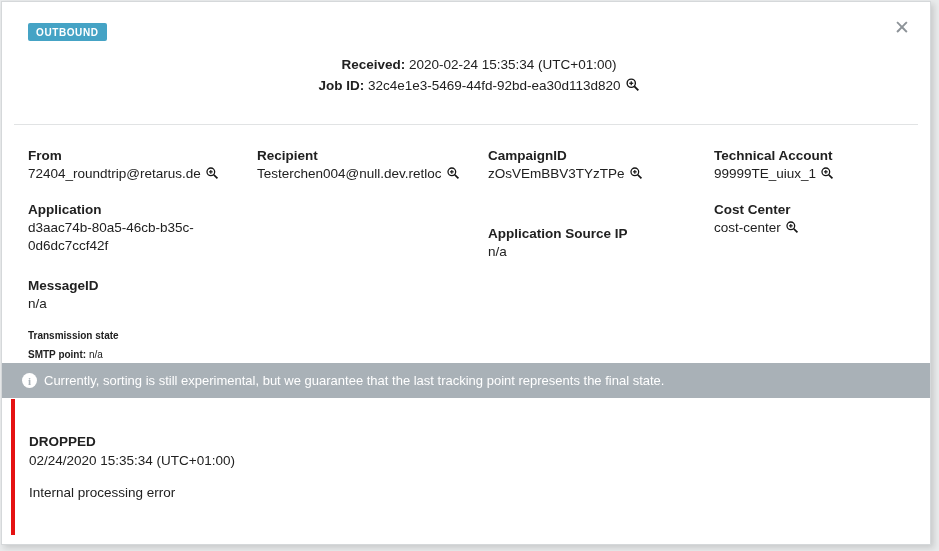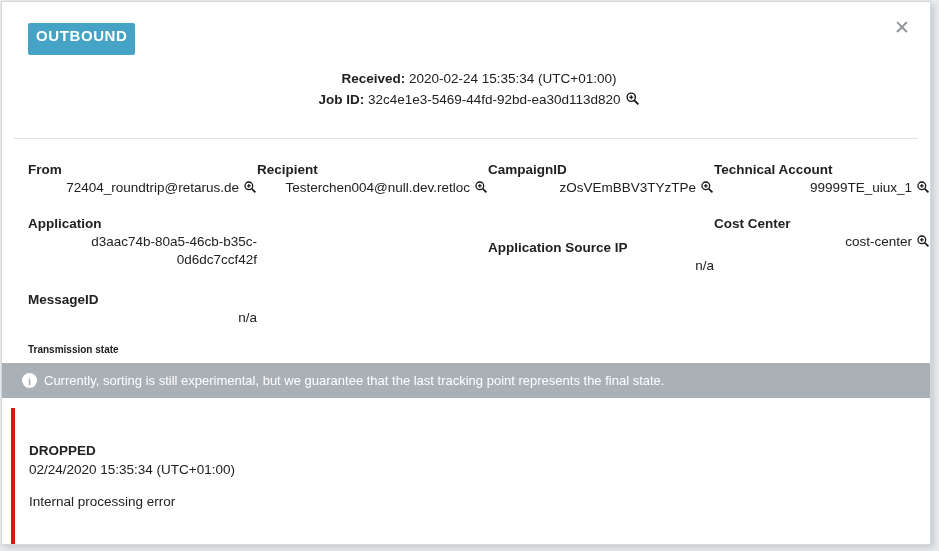--- a/index.html
+++ b/index.html
@@ -24,42 +24,42 @@
     background:none; border:none; cursor:pointer;
     color:#8d9398; font-size:19px; line-height:19px;
     font-family:"Liberation Sans", sans-serif;
     padding:2px 4px;
   }
   .badge {
     display:inline-block;
     margin:21px 8px 0 26px;
     background:#45a3c5;
     color:#fff;
-    font-size:15px;
+    font-size:10px;
     font-weight:700;
     letter-spacing:.6px;
-    padding:4px 8px 11px 8px;
+    padding:4px 8px 3px 8px;
     border-radius:2px;
   }
   .header-lines { margin:13px 0 0 26px; font-size:13.5px; line-height:21px;text-align:center; }
   .b { font-weight:700; }
   .zoom-icon-wrap { display:inline-block; vertical-align:-2px; margin-left:4px; cursor:pointer; }
   .divider {
     border-top:1px solid #e1e3e4;
     margin:26px 12px 0 12px;
   }
   .fields-grid {
     display:grid;
     grid-template-columns:229px 231px 226px 1fr;
     row-gap:16px;
     margin:22px 0 0 26px;
     font-size:13.5px;
   }
   .cell-label { font-weight:700; line-height:18px; }
-  .cell-value { line-height:18px;text-align:right; }
+  .cell-value { line-height:18px; }
   .col3 { grid-column:3;margin-top:24px; }
   .transmission { margin:14px 0 0 26px; font-size:10px; line-height:18.5px; }
   .banner {
     position:absolute;
     left:0; right:0; top:361px;
     height:35px;
     background:#a9b1b7;
     color:#fff;
     font-size:13px;
     display:flex;
@@ -75,21 +75,21 @@
     font-weight:700;
     font-size:11px;
     align-items:center;
     justify-content:center;
     margin-right:7px;
     flex:0 0 auto;
     font-family:"Liberation Serif", serif;
   }
   .tracking {
     position:absolute;
-    left:9px; top:406px;
+    left:9px; top:397px;
     height:136px;
     border-left:4px solid #e51212;
     padding:34px 0 0 14px;
     font-size:13.5px;
   }
   .t-state { font-weight:700; line-height:18px; }
   .t-time  { line-height:20px;text-align:center; }
   .t-reason{ margin-top:13px; line-height:18px; }
 </style>
 </head>

